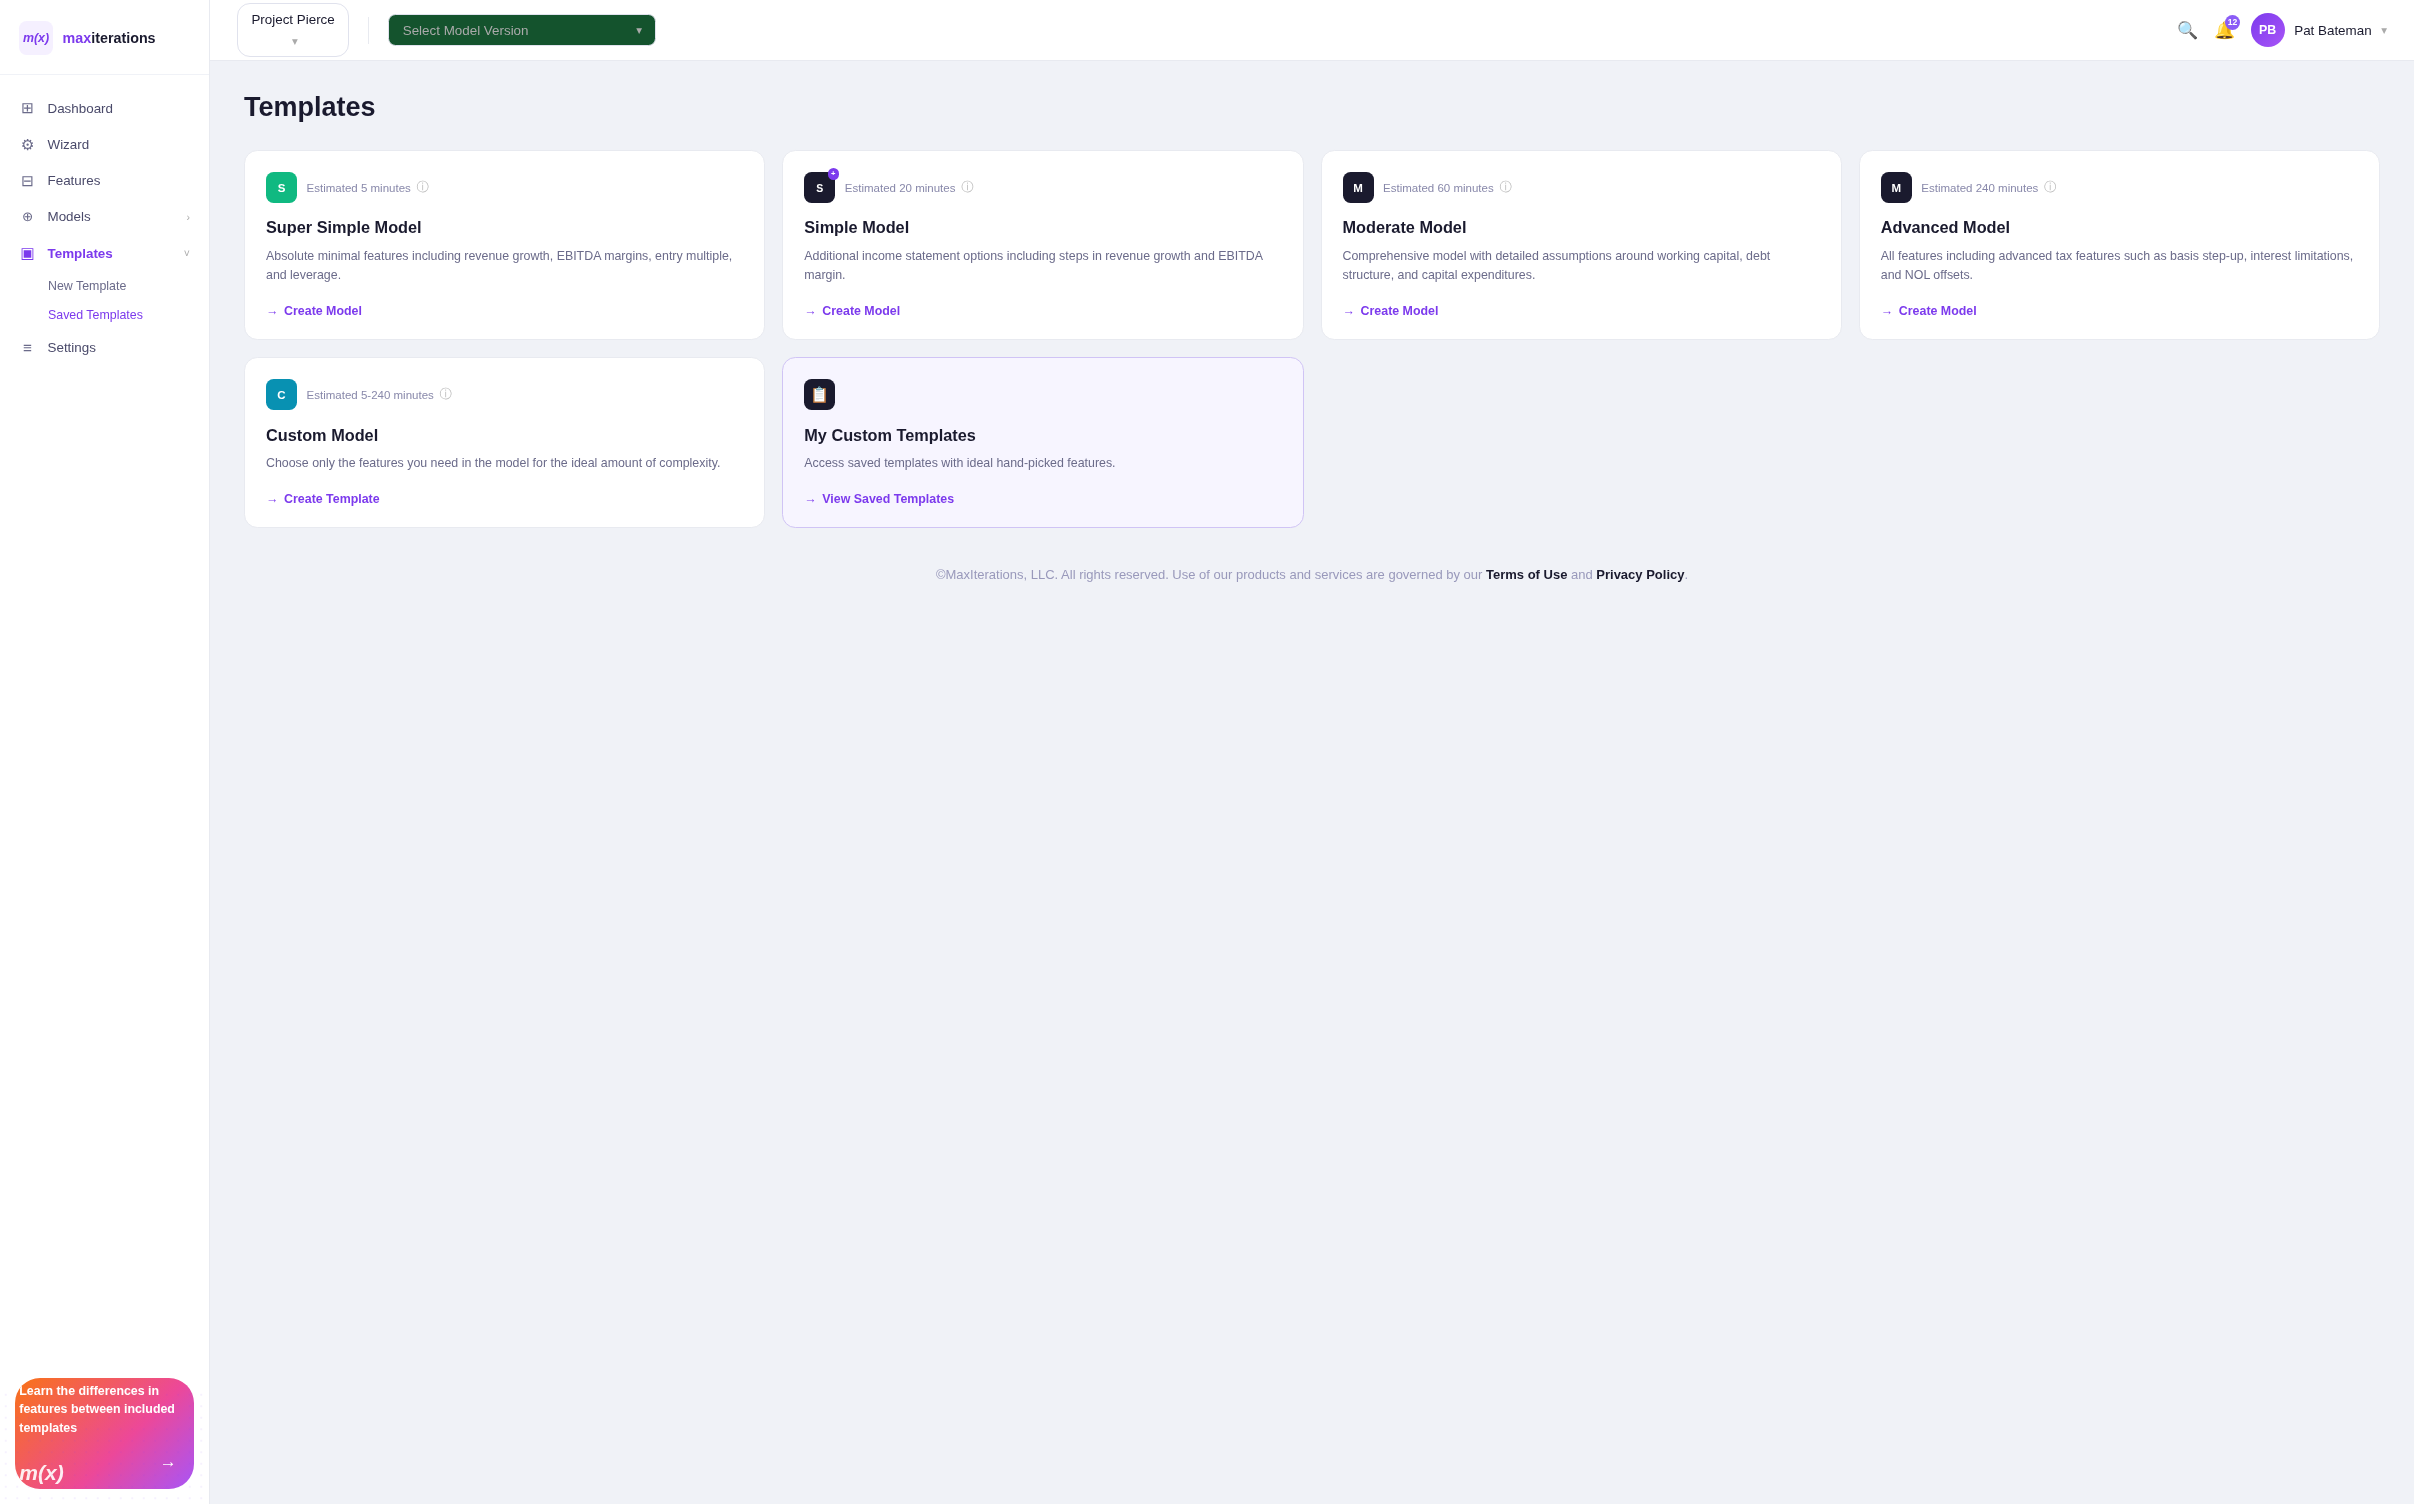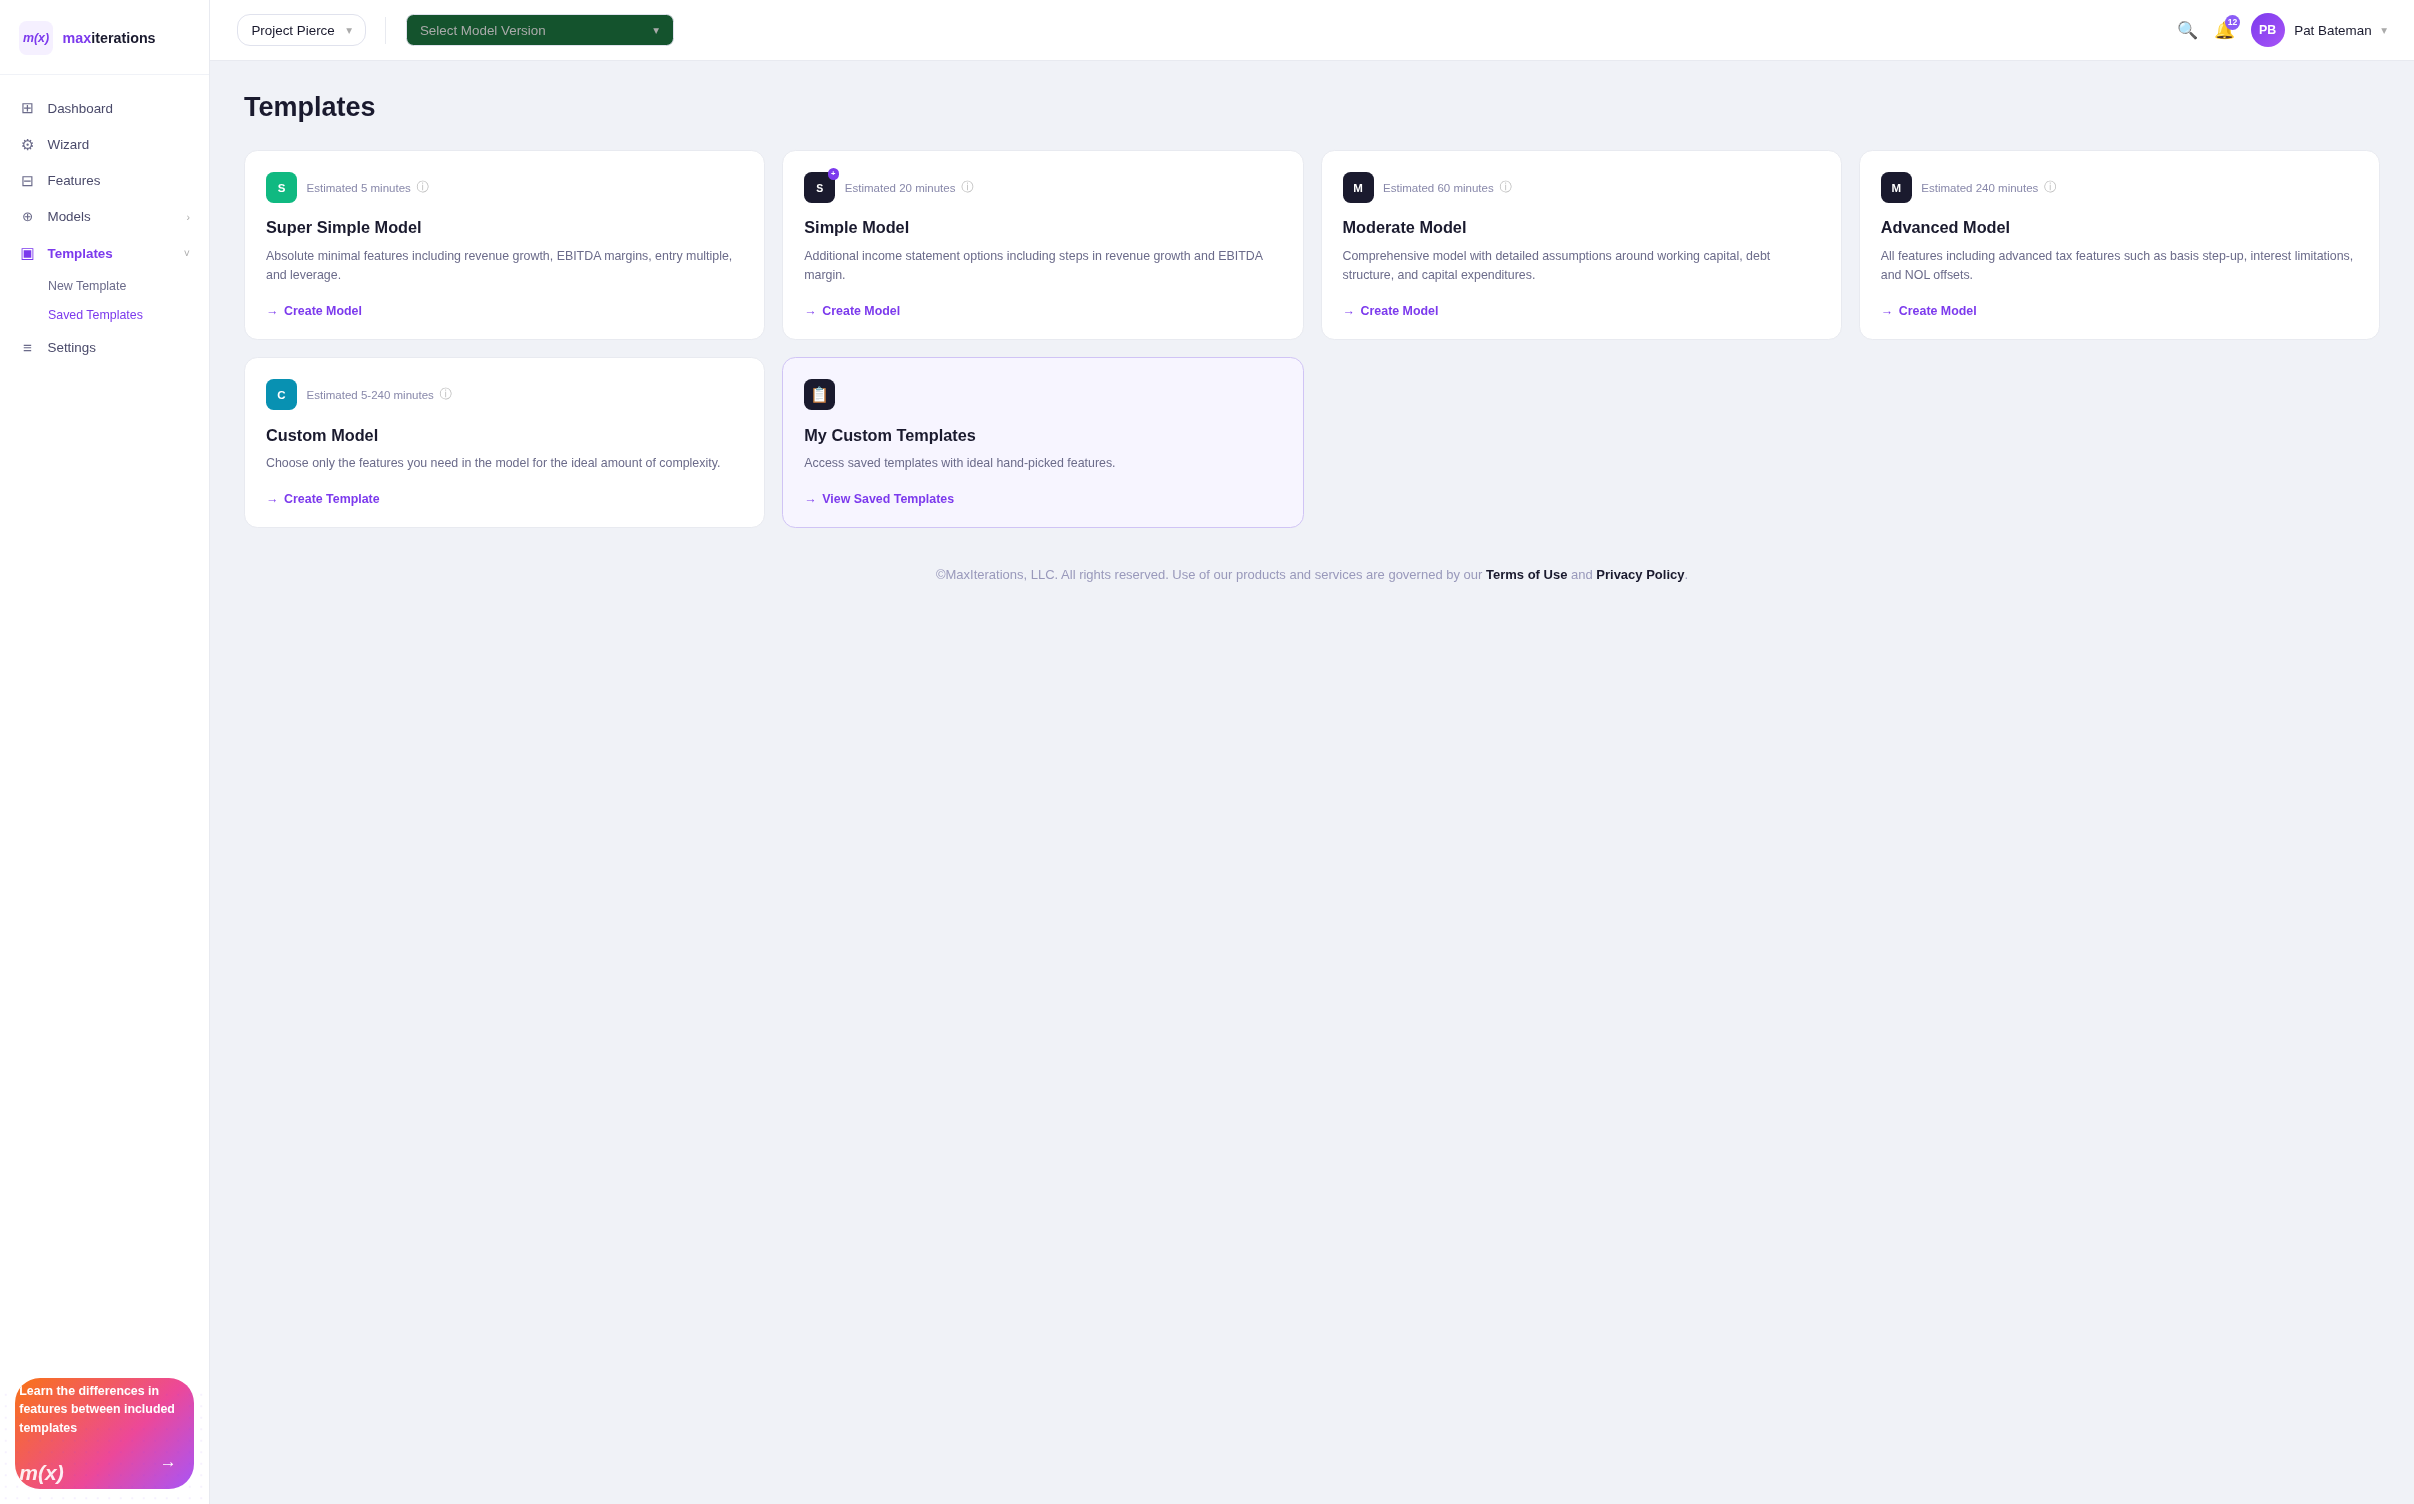--- a/index.html
+++ b/index.html
@@ -96,20 +96,21 @@
       align-items: center;
       gap: 7.6px;
       border: 1px solid #e0e2ed;
       border-radius: 13px;
       padding: 7.6px 13.4px;
       cursor: pointer;
       font-size: 13.4px;
       color: #1a1a2e;
       font-weight: 500;
       background: #fff;
+      flex-direction: column;
     }
     .header-project .chevron { color: #aaa; font-size: 11.5px; margin-left: 3.8px; }
     .header-divider { width: 1px; height: 27px; background: #e8eaf0; margin: 0 3.8px; }
     .header-model {
       display: flex;
       align-items: center;
       gap: 7.6px;
       border: 1px solid #e0e2ed;
       border-radius: 7.6px;
       padding: 7.6px 13.4px;

